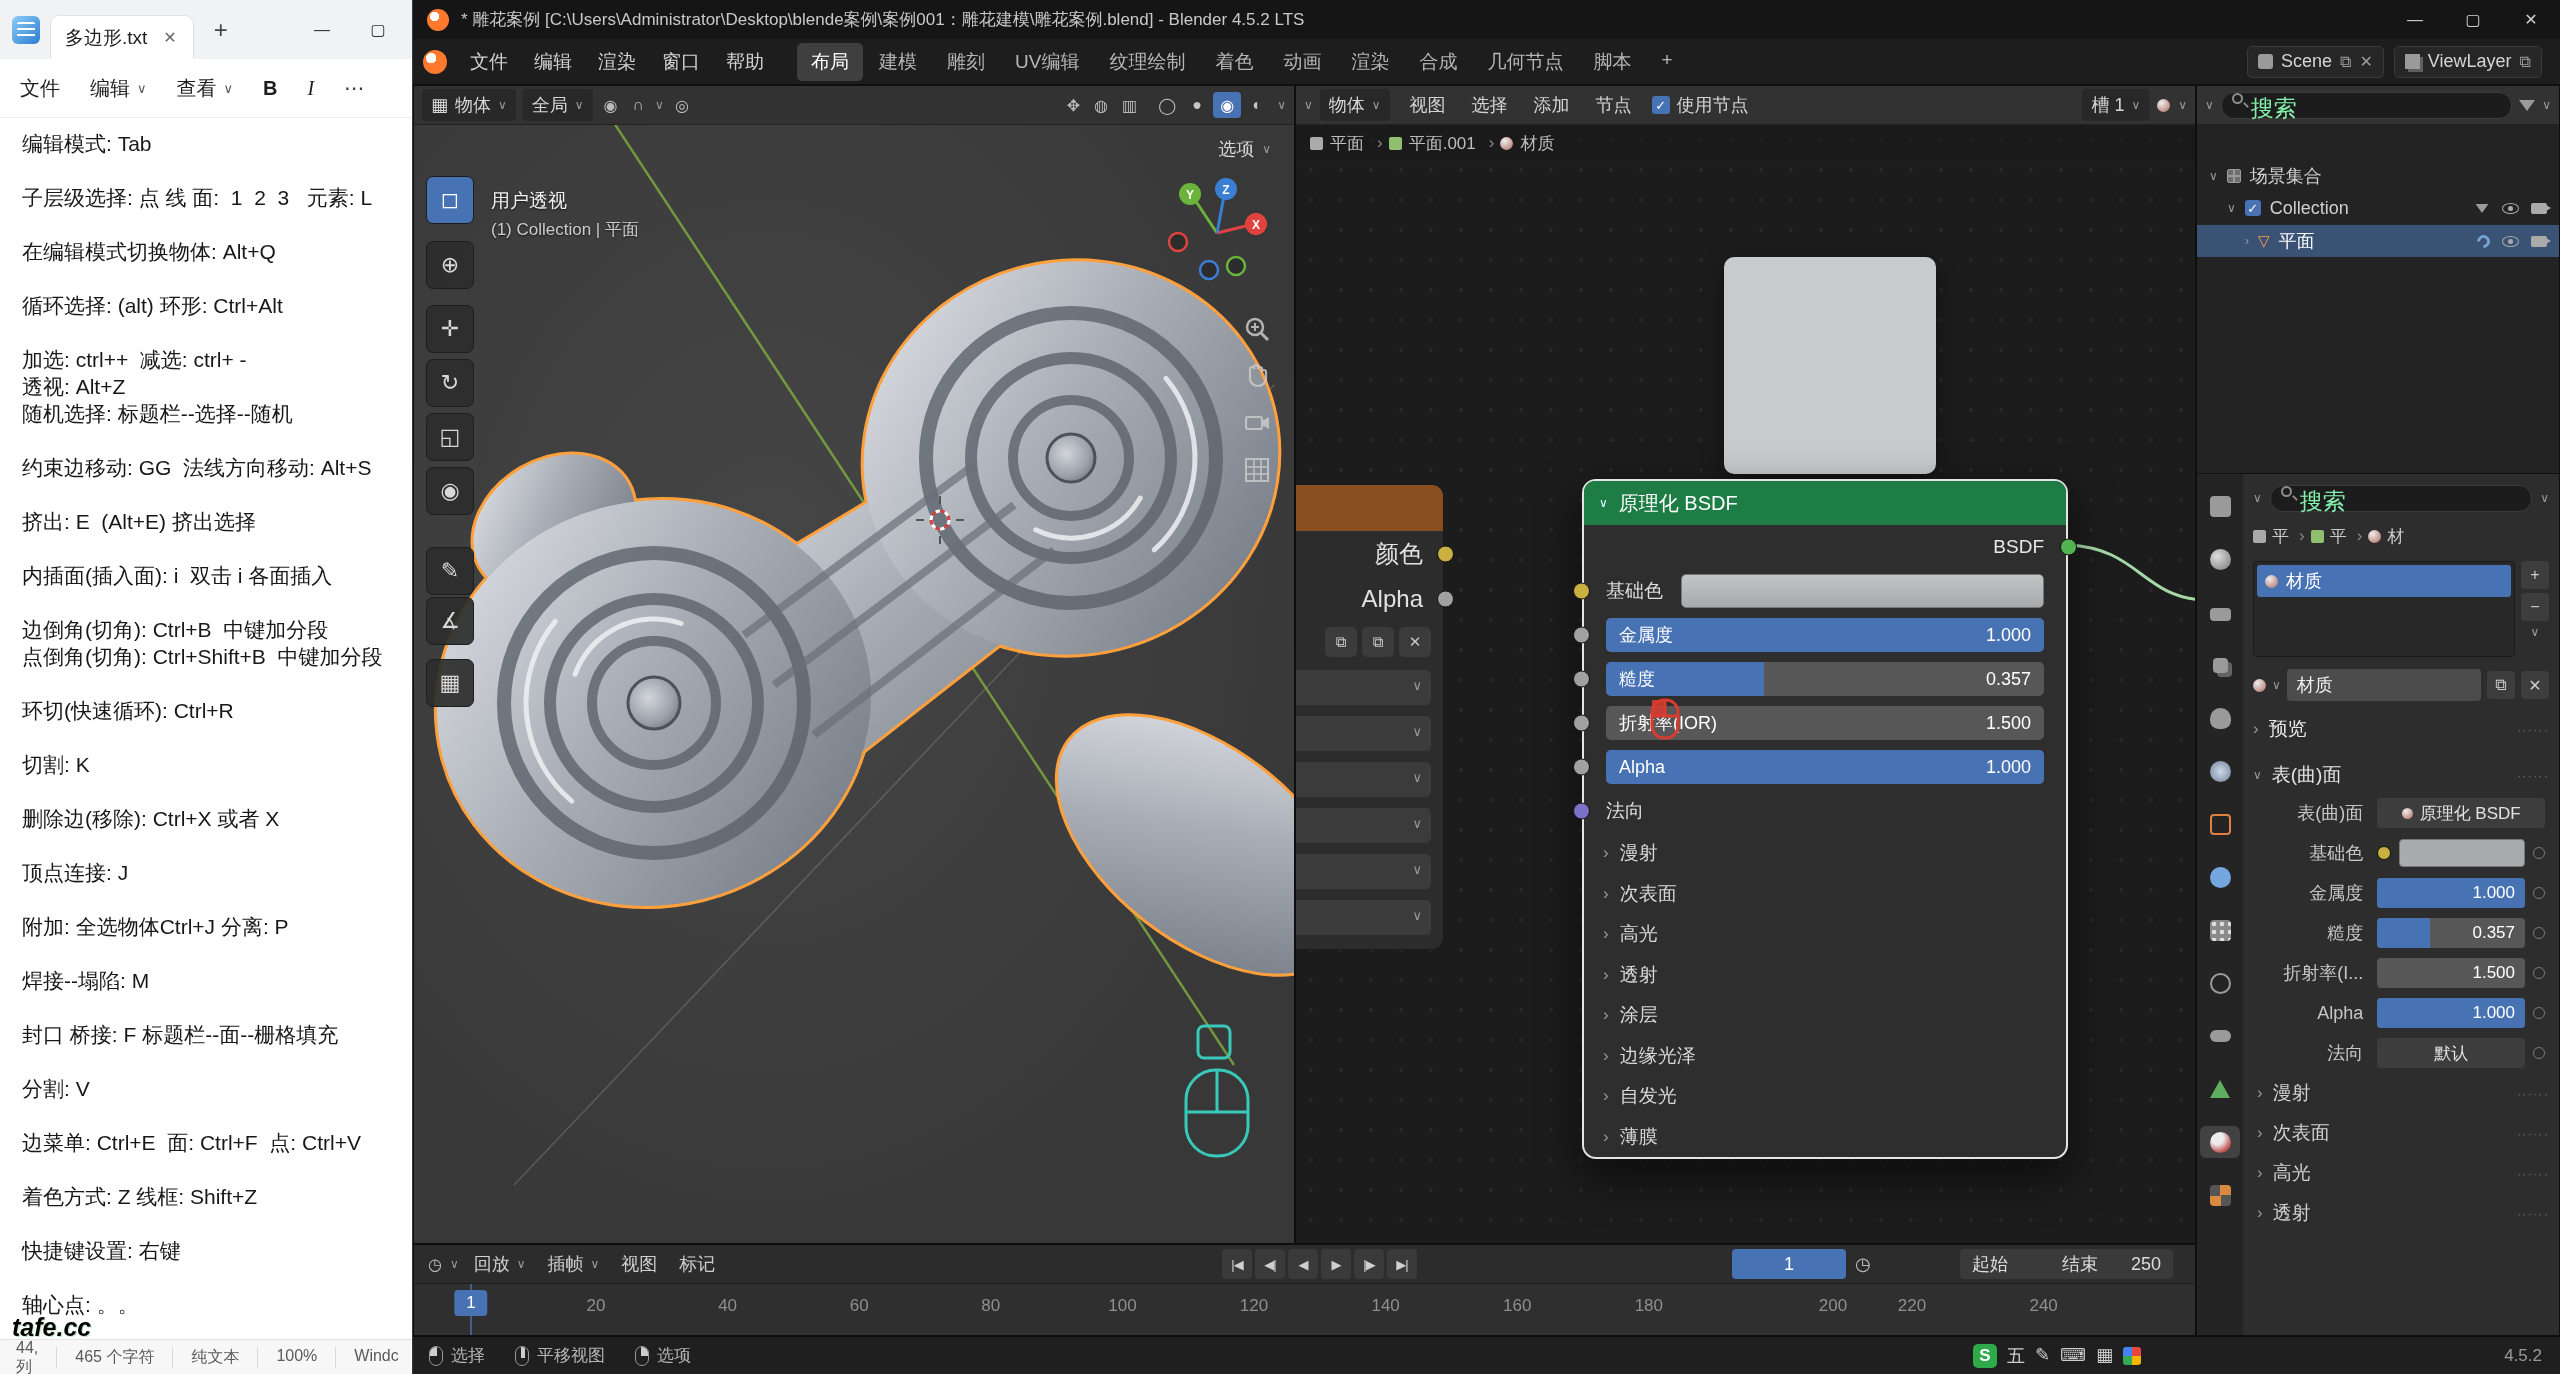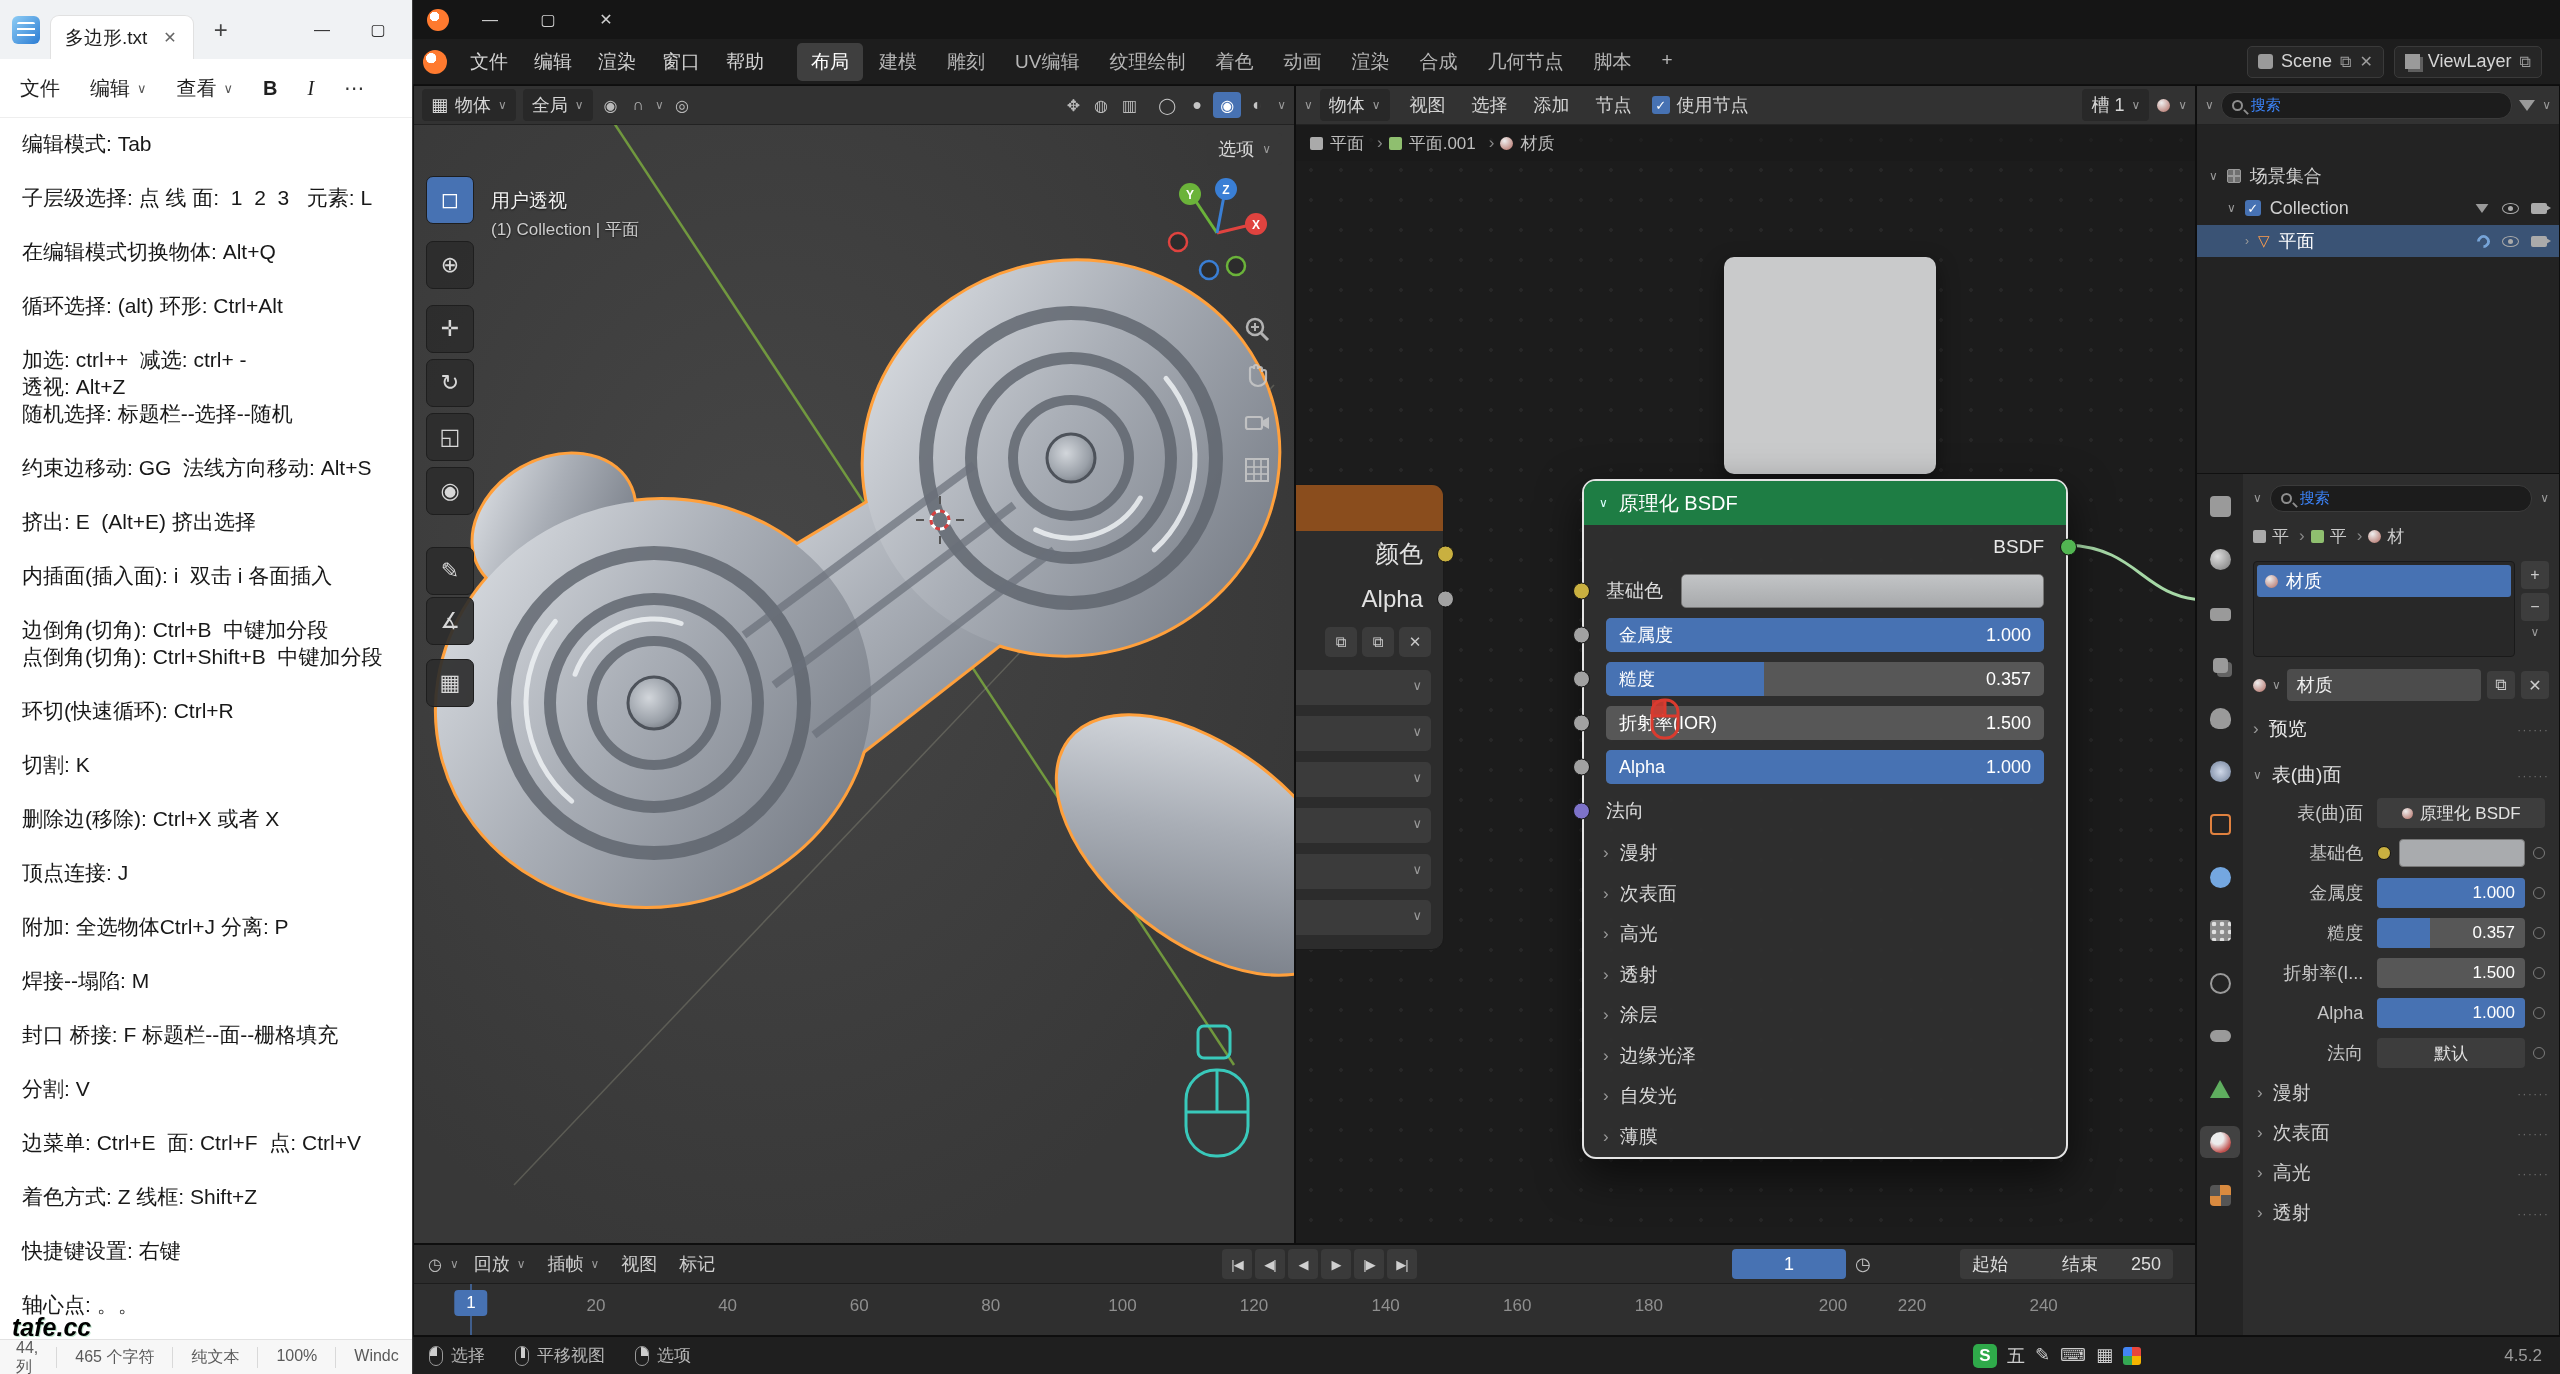--- a/index.html
+++ b/index.html
@@ -108,21 +108,21 @@
   .sock.right { left:auto; right:-11px; }
   .sock.yellow { background:#c9b040; } .sock.gray { background:#a1a1a1; }
   .sock.purple { background:#7d72c9; } .sock.green { background:#52b552; }
   .n-sec { height:40.5px; display:flex; align-items:center; gap:11px; padding:0 19px; color:#d8d8d8; font-size:19px; }
   .sec-arrow { color:#9a9a9a; font-size:17px; }
   .drag-cursor { position:absolute; left:348px; top:606px; z-index:6; }
 
   
   .bl-right { position:absolute; left:1783px; top:85px; width:364px; height:1251px; background:#262626; border:1px solid #0e0e0e; }
   .ol { position:absolute; top:0; left:0; right:0; height:388px; background:#232323; border-bottom:1px solid #101010; overflow:hidden; }
-  .search-pill { flex:1; display:flex; align-items:center; gap:8px; background:#1c1c1c; border:1px solid #3b3b3b; border-radius:13px; height:27px; padding:0 10px; color:#3b82f6; font-size:15px; }
+  .search-pill { flex:1; display:flex; gap:8px; background:#1c1c1c; border:1px solid #3b3b3b; border-radius:13px; height:27px; padding:0 10px; color:#86efac; font-size:23px; }
   .icon-search { width:11px; height:11px; border:2px solid #8e8e8e; border-radius:50%; position:relative; flex:0 0 auto; }
   .icon-search::after { content:""; position:absolute; left:9px; top:9px; width:6px; height:2px; background:#8e8e8e; transform:rotate(45deg); }
   .icon-funnel { width:0; height:0; border-left:8px solid transparent; border-right:8px solid transparent; border-top:11px solid #9a9a9a; }
   .ol-row { position:absolute; left:0; right:0; height:32px; display:flex; align-items:center; gap:9px; padding:0 12px; font-size:18px; color:#cfcfcf; }
   .ol-row.selected { background:#3a5375; color:#fff; }
   .ol-right { margin-left:auto; display:flex; gap:12px; align-items:center; }
   .icon-eye { width:17px; height:11px; border:1.5px solid #aaa; border-radius:50%; position:relative; }
   .icon-eye::after { content:""; position:absolute; left:4.5px; top:2px; width:5px; height:5px; background:#aaa; border-radius:50%; }
   .icon-cam { width:16px; height:11px; background:#aaa; border-radius:2px; position:relative; }
   .icon-cam::before { content:""; position:absolute; right:-4px; top:2px; border-left:5px solid #aaa; border-top:3px solid transparent; border-bottom:3px solid transparent; }
@@ -301,20 +301,21 @@
 
   <span class="sep-item">Windc</span>
 </span>
     </div>
   </section>
 
   <section class="blender">
 
     <div class="bl-titlebar">
       <div class="bl-logo"></div>
+      <div class="bl-title">* 雕花案例 [C:\Users\Administrator\Desktop\blende案例\案例001：雕花建模\雕花案例.blend] - Blender 4.5.2 LTS</div>
       <div class="bl-winbtns">
         <span>—</span>
         <span>▢</span>
         <span>✕</span>
       </div>
     </div>
 
     <div class="bl-topbar">
       <div class="tb-logo"></div>
       <span style="display:flex">

